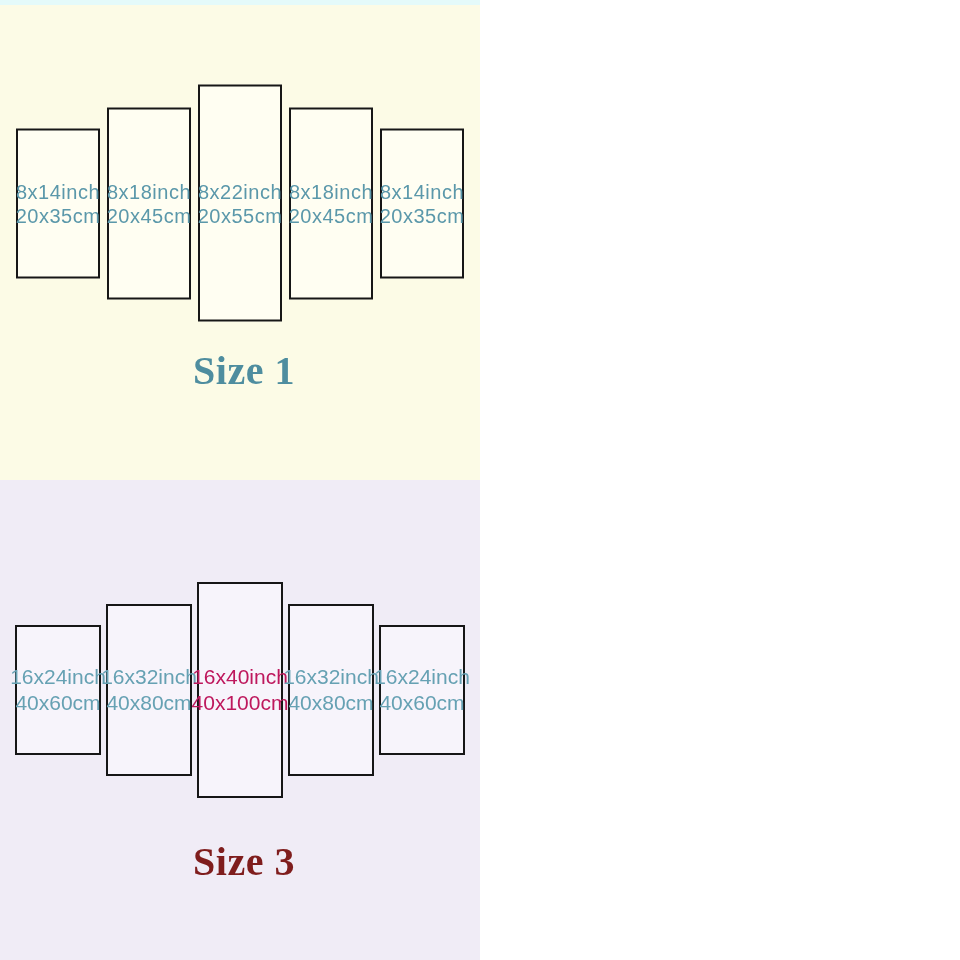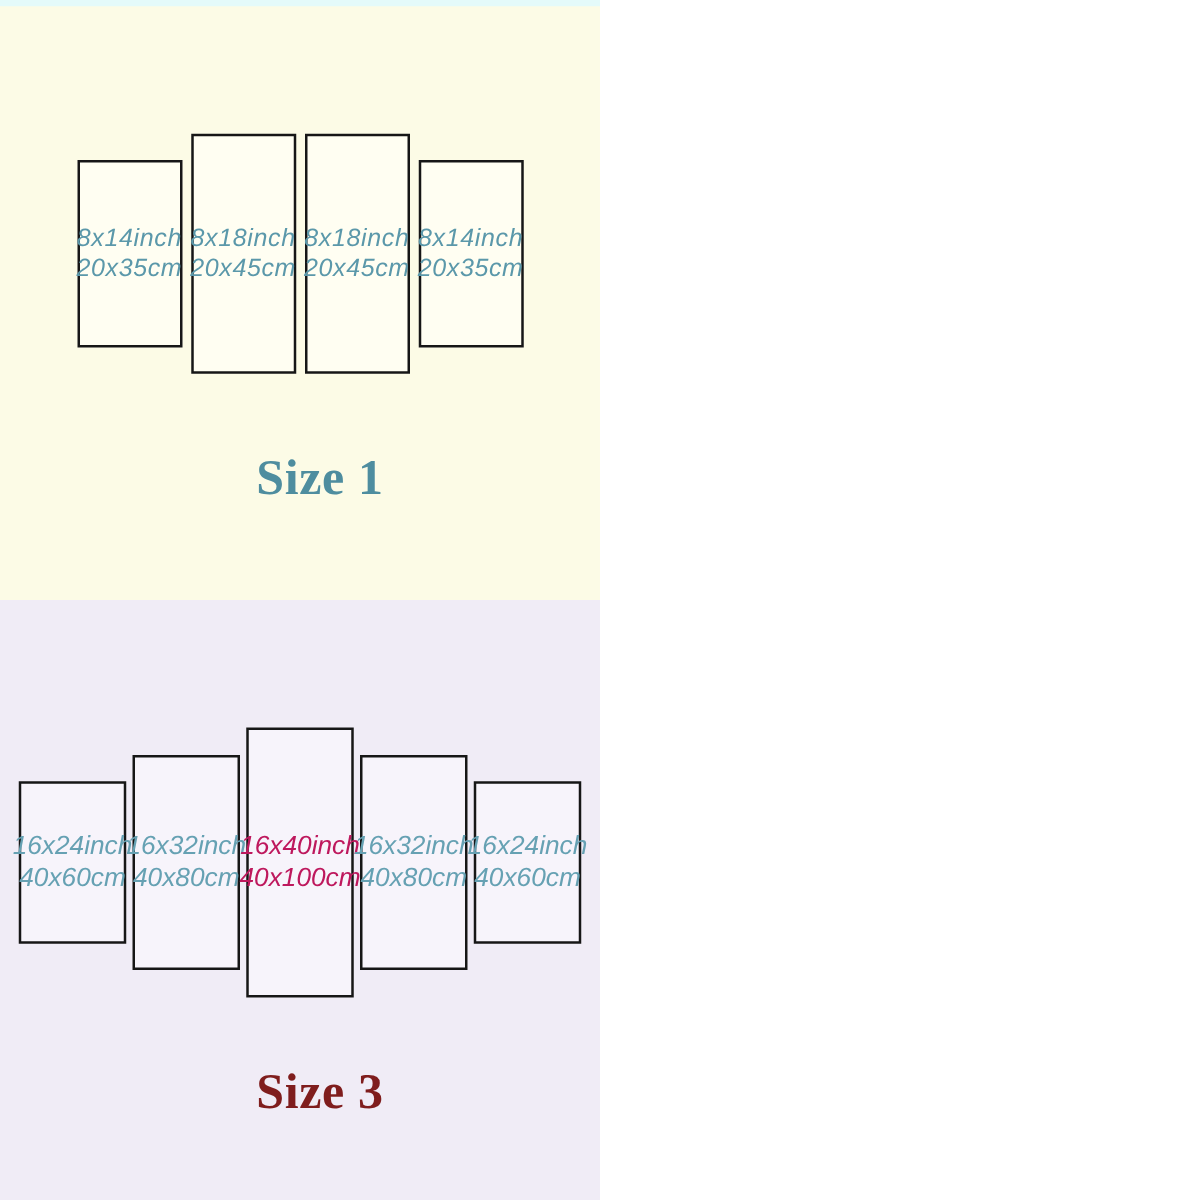--- a/index.html
+++ b/index.html
@@ -15,28 +15,27 @@
 
   .panels {
     position:absolute; left:0; width:100%;
     transform:translateY(-50%);
     display:flex; justify-content:center; align-items:center;
   }
   .panel {
     box-sizing:border-box; border:2px solid #161616;
     display:flex; flex-direction:column; justify-content:center; align-items:center;
     flex:0 0 auto;
-    font-style:italic;
   }
   .panel span { white-space:nowrap; display:block; text-align:center; }
   .q0 .panel span, .q1 .panel span { font-size:20px; line-height:24px; letter-spacing:0.5px; }
   .q2 .panel span, .q3 .panel span { font-size:21px; line-height:26px; letter-spacing:0; }
 
   .title {
-    position:absolute; left:0; width:100%; margin:16px;
+    position:absolute; left:0; width:100%; margin:4px;
     transform:translateY(-50%);
     text-align:center;
     font-family:"Liberation Serif", serif; font-weight:bold; font-size:40px;
     letter-spacing:0.5px;
   }
 </style>
 </head>
 <body>
 
 <div id="canvas">
@@ -69,20 +68,24 @@
 
   <section class="quadrant q1" style="background: rgb(252, 251, 230);">
     <div class="panels" style="gap: 7px; top: 198px;">
         <div class="panel" style="width: 84px; height: 150px; background: rgb(255, 254, 242); border-color: rgb(22, 22, 22); color: rgb(91, 152, 170);">
           <span>8x14inch</span>
           <span>20x35cm</span>
         </div>
         <div class="panel" style="width: 84px; height: 192px; background: rgb(255, 254, 242); border-color: rgb(22, 22, 22); color: rgb(91, 152, 170);">
           <span>8x18inch</span>
           <span>20x45cm</span>
+        </div>
+        <div class="panel" style="width: 84px; height: 237px; background: rgb(255, 254, 242); border-color: rgb(22, 22, 22); color: rgb(91, 152, 170);">
+          <span>8x22inch</span>
+          <span>20x55cm</span>
         </div>
         <div class="panel" style="width: 84px; height: 192px; background: rgb(255, 254, 242); border-color: rgb(22, 22, 22); color: rgb(91, 152, 170);">
           <span>8x18inch</span>
           <span>20x45cm</span>
         </div>
         <div class="panel" style="width: 84px; height: 150px; background: rgb(255, 254, 242); border-color: rgb(22, 22, 22); color: rgb(91, 152, 170);">
           <span>8x14inch</span>
           <span>20x35cm</span>
         </div>
       </div>

